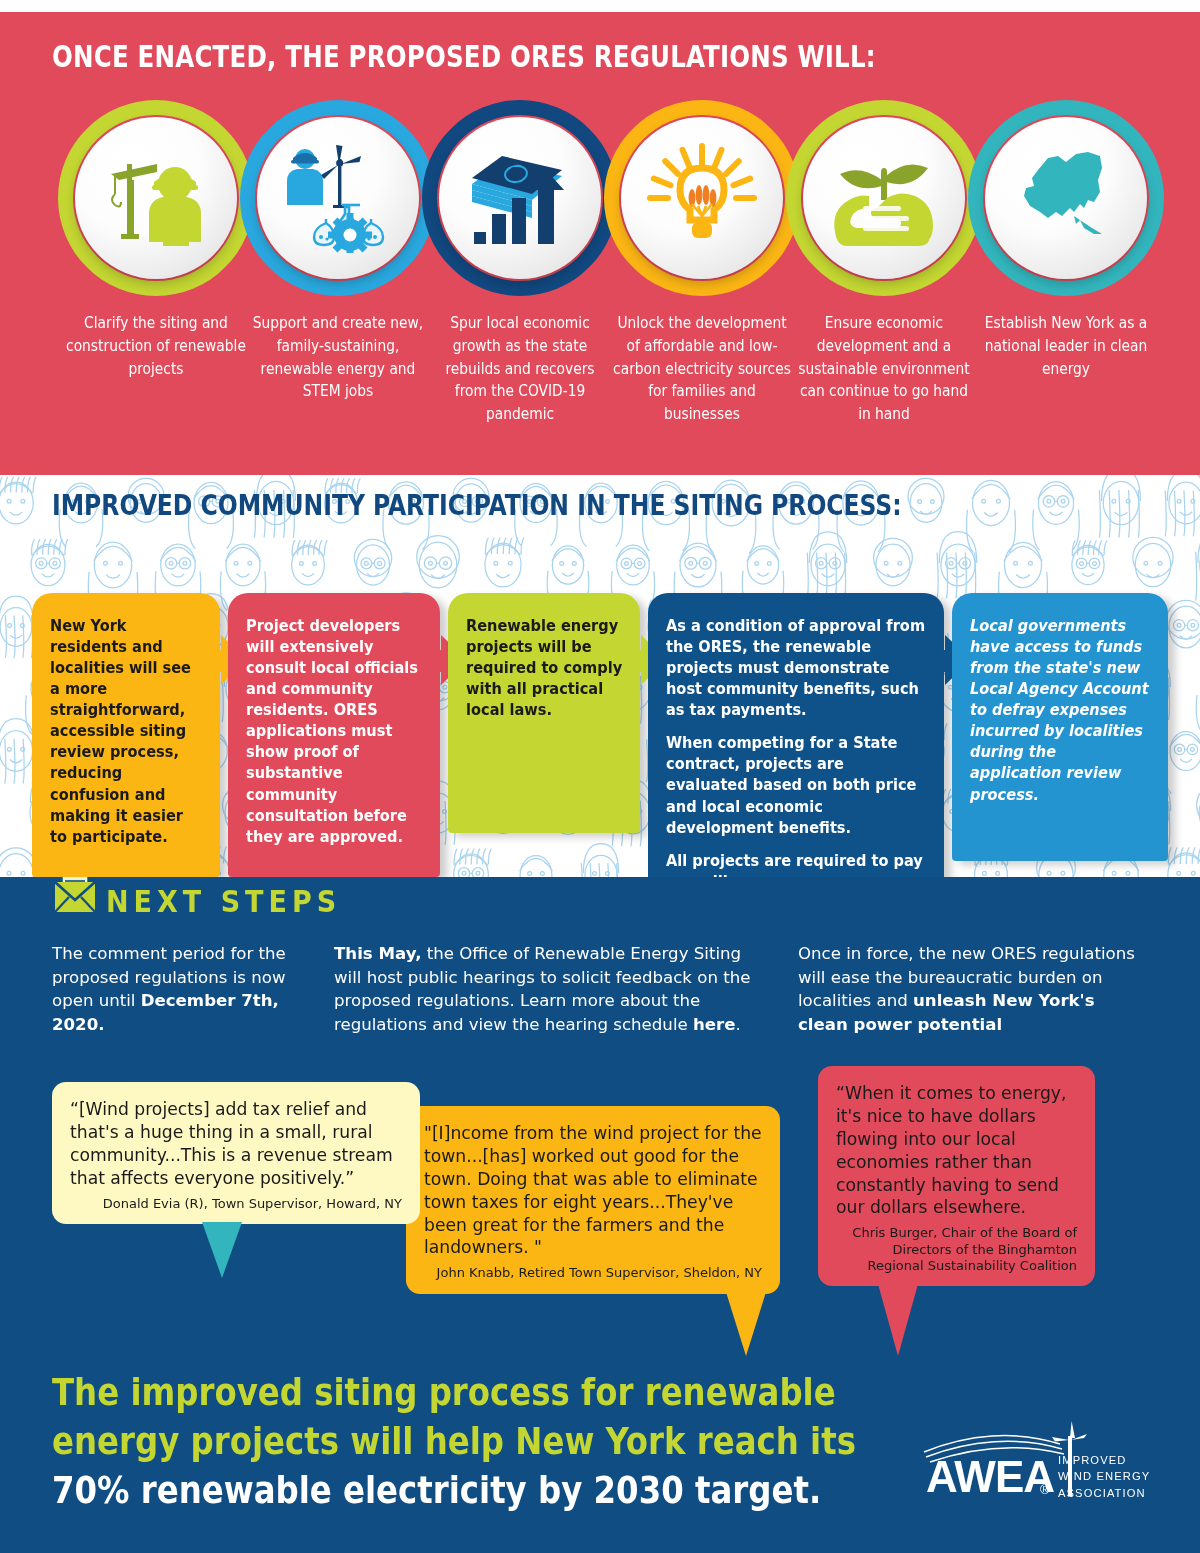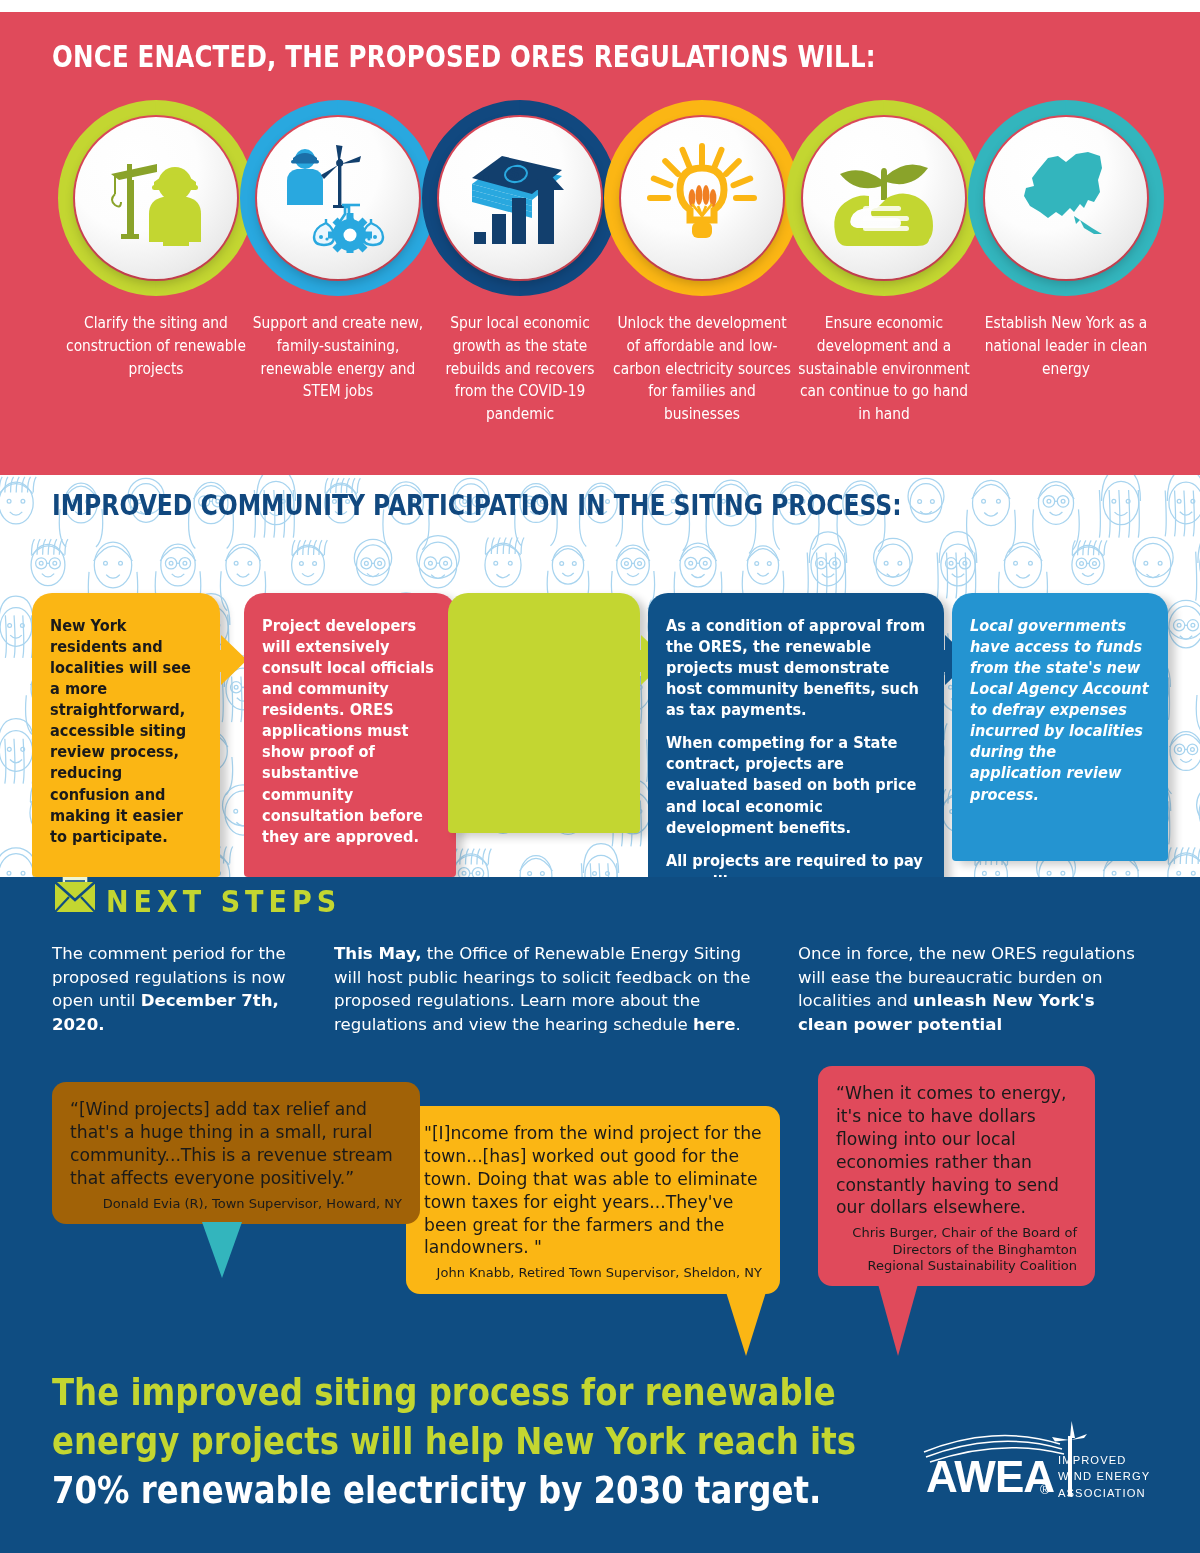--- a/index.html
+++ b/index.html
@@ -1647,26 +1647,27 @@
         <circle cx="1193.2996995884773" cy="398.2303758573388" r="1.9"></circle>
         <path d="M1179.3639094650205 409.2905267489712 q6.636090534979424 7.078496570644719 13.272181069958847 0"></path>
       </g>
     </svg>
   <div id="arrow-row"></div>
 <div class="abox" style="left: 32px; top: 118px; width: 188px; min-height: 240px; background: rgb(251, 182, 20); color: rgb(26, 26, 26);">
       <p>New York residents and localities will see a more straightforward, accessible siting review process, reducing confusion and making it easier to participate.</p>
       <div class="arrowneck" style="background: rgb(251, 182, 20);"></div>
       <div class="arrowhead" style="border-left: 26px solid rgb(251, 182, 20);"></div>
     </div>
-    <div class="abox" style="left: 244px; top: 118px; width: 212px; min-height: 240px; background: rgb(224, 74, 91); color: rgb(255, 255, 255);">
+    <div class="abox" style="left: 228px; top: 118px; width: 212px; min-height: 240px; background: rgb(224, 74, 91); color: rgb(255, 255, 255);">
       <p>Project developers will extensively consult local officials and community residents. ORES applications must show proof of substantive community consultation before they are approved.</p>
       <div class="arrowneck" style="background: rgb(224, 74, 91);"></div>
       <div class="arrowhead" style="border-left: 26px solid rgb(224, 74, 91);"></div>
     </div>
     <div class="abox" style="left: 448px; top: 118px; width: 192px; min-height: 240px; background: rgb(195, 214, 49); color: rgb(26, 26, 26);">
+      <p>Renewable energy projects will be required to comply with all practical local laws.</p>
       <div class="arrowneck" style="background: rgb(195, 214, 49);"></div>
       <div class="arrowhead" style="border-left: 26px solid rgb(195, 214, 49);"></div>
     </div>
     <div class="abox" style="left: 648px; top: 118px; width: 296px; min-height: 268px; background: rgb(15, 82, 137); color: rgb(255, 255, 255);">
       <p>As a condition of approval from the ORES, the renewable projects must demonstrate host community benefits, such as tax payments.</p>
       <p>When competing for a State contract, projects are evaluated based on both price and local economic development benefits.</p>
       <p>All projects are required to pay prevailing wages.</p>
       <div class="arrowneck" style="background: rgb(15, 82, 137);"></div>
       <div class="arrowhead" style="border-left: 26px solid rgb(15, 82, 137);"></div>
     </div>
@@ -1717,21 +1718,21 @@
 </svg>
 <div class="awea-sub">
   <div>IMPROVED</div>
   <div>WIND ENERGY</div>
   <div>ASSOCIATION</div>
 </div>
 
 <div class="ns-col" style="left: 52px; width: 250px;"><span>The comment period for the proposed regulations is now open until </span><b>December 7th, 2020.</b></div>
 <div class="ns-col" style="left: 334px; width: 430px;"><b>This May,</b><span> the Office of Renewable Energy Siting will host public hearings to solicit feedback on the proposed regulations. Learn more about the regulations and view the hearing schedule </span><b>here</b><span>.</span></div>
 <div class="ns-col" style="left: 798px; width: 350px;"><span>Once in force, the new ORES regulations will ease the bureaucratic burden on localities and </span><b>unleash New York's clean power potential</b></div>
-<div class="bubble" style="left: 52px; top: 1082px; width: 368px; background: #a16207; z-index: 3;">
+<div class="bubble" style="left: 52px; top: 1082px; width: 368px; background: #fef9c3; z-index: 3;">
     <div class="qtext">“[Wind projects] add tax relief and that's a huge thing in a small, rural community...This is a revenue stream that affects everyone positively.”</div>
     <div class="attr">Donald Evia (R), Town Supervisor, Howard, NY</div>
     <div class="tail" style="left: 150px; bottom: -54px; border-top: 56px solid rgb(51, 181, 189);"></div>
   </div>
 <div class="bubble" style="left: 406px; top: 1106px; width: 374px; background: rgb(251, 182, 20); z-index: 2;">
     <div class="qtext">"[I]ncome from the wind project for the town...[has] worked out good for the town. Doing that was able to eliminate town taxes for eight years...They've been great for the farmers and the landowners. "</div>
     <div class="attr">John Knabb, Retired Town Supervisor, Sheldon, NY</div>
     <div class="tail" style="left: 320px; bottom: -62px; border-top: 64px solid rgb(251, 182, 20);"></div>
   </div>
 <div class="bubble" style="left: 818px; top: 1066px; width: 277px; background: rgb(224, 74, 91); z-index: 1;">

